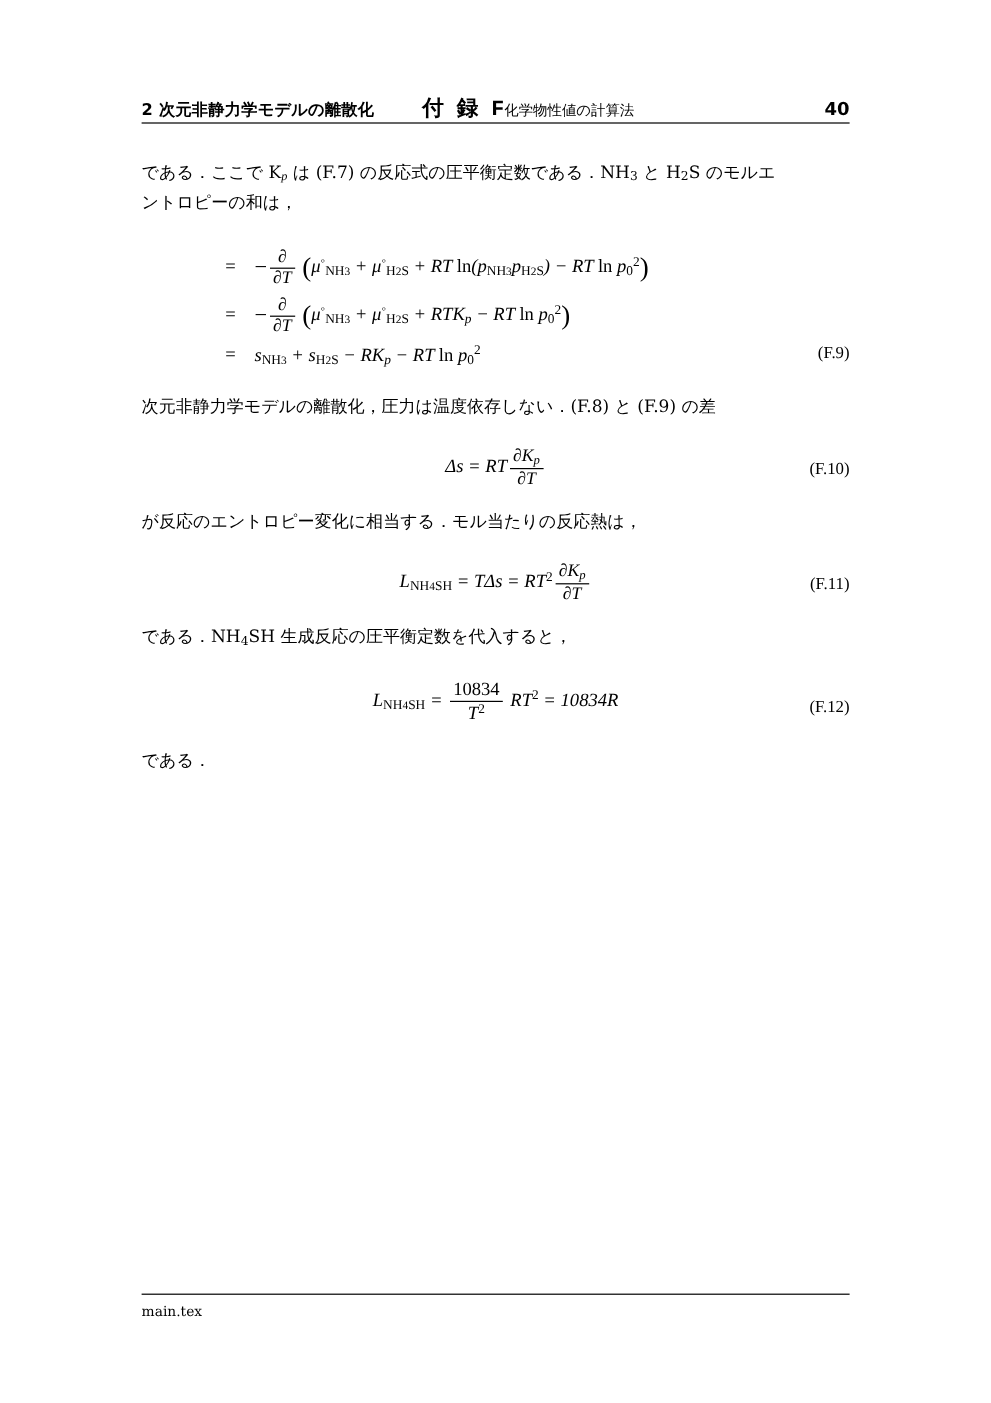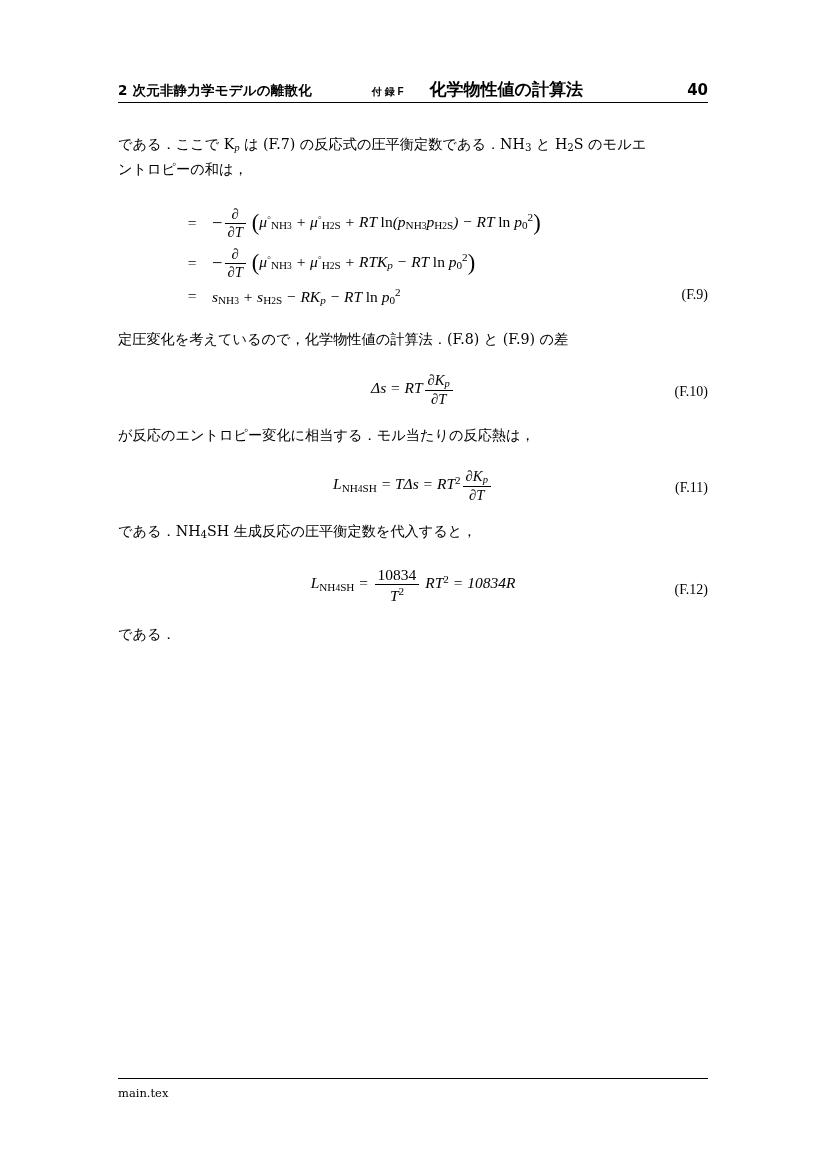--- a/index.html
+++ b/index.html
@@ -31,30 +31,29 @@
     display: flex;
     align-items: baseline;
   }
   .header .h-left {
     font-family: "DejaVu Sans", sans-serif;
     font-weight: bold;
     font-size: 13.5px;
     letter-spacing: 0.2px;
   }
   .header .h-mid {
-    font-family: Liberation Sans, sans-serif;
+    font-family: Liberation Mono, monospace;
     font-weight: bold;
-    font-size: 10px;
-    margin-left: 60px;
+    font-size: 18px;
+    margin-left: 40px;
   }
   .header .h-mid2 {
     font-family: "DejaVu Sans", sans-serif;
-    font-weight: bold;
-    font-size: 17px;
-    margin-left: 26px;
+    font-weight: normal;
+    font-size: 12px;
   }
   .header .h-page {
     font-family: "DejaVu Sans", sans-serif;
     font-weight: bold;
     font-size: 15px;
     margin-left: auto;
   }
   .header-rule {
     position: absolute;
     left: 118px;
@@ -207,21 +206,21 @@
           <td class="rel">=</td>
           <td class="rhs">
             s<span class="sub upr">NH<span style="font-size:.85em">3</span></span> + s<span class="sub upr">H<span style="font-size:.85em">2</span>S</span> − RK<span class="sub">p</span> − RT <span class="opname">ln</span> p<span class="sub upr">0</span><span class="sup upr">2</span>
           </td>
         </tr>
       </tbody>
         </table>
       <span class="eqnum" style="bottom:6px;">(F.9)</span>
     </div>
 
-    <p class="para" style="margin-top:18px;">定圧変化を考えているので，化学物性値の計算法．(F.8) と (F.9) の差</p>
+    <p class="para" style="margin-top:18px;">次元非静力学モデルの離散化，圧力は温度依存しない．(F.8) と (F.9) の差</p>
 
     <div class="eqblock" style="margin-top:20px; margin-bottom:16px;">
       <div class="centereq">
         Δs = RT<span class="frac">
           <span class="num">∂K<span class="sub">p</span></span>
           <span class="den">∂T</span>
         </span>
       </div>
       <span class="eqnum" style="top:12px;">(F.10)</span>
     </div>

